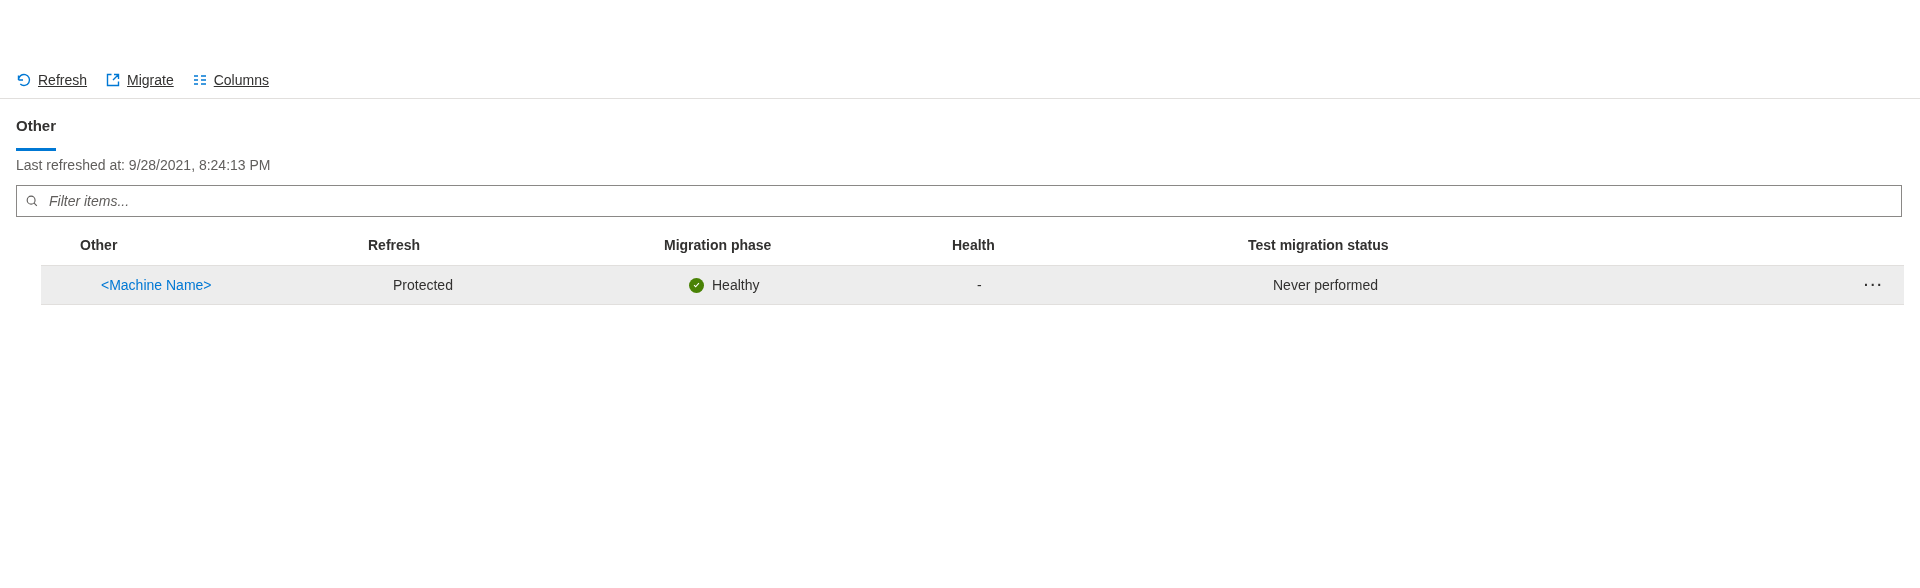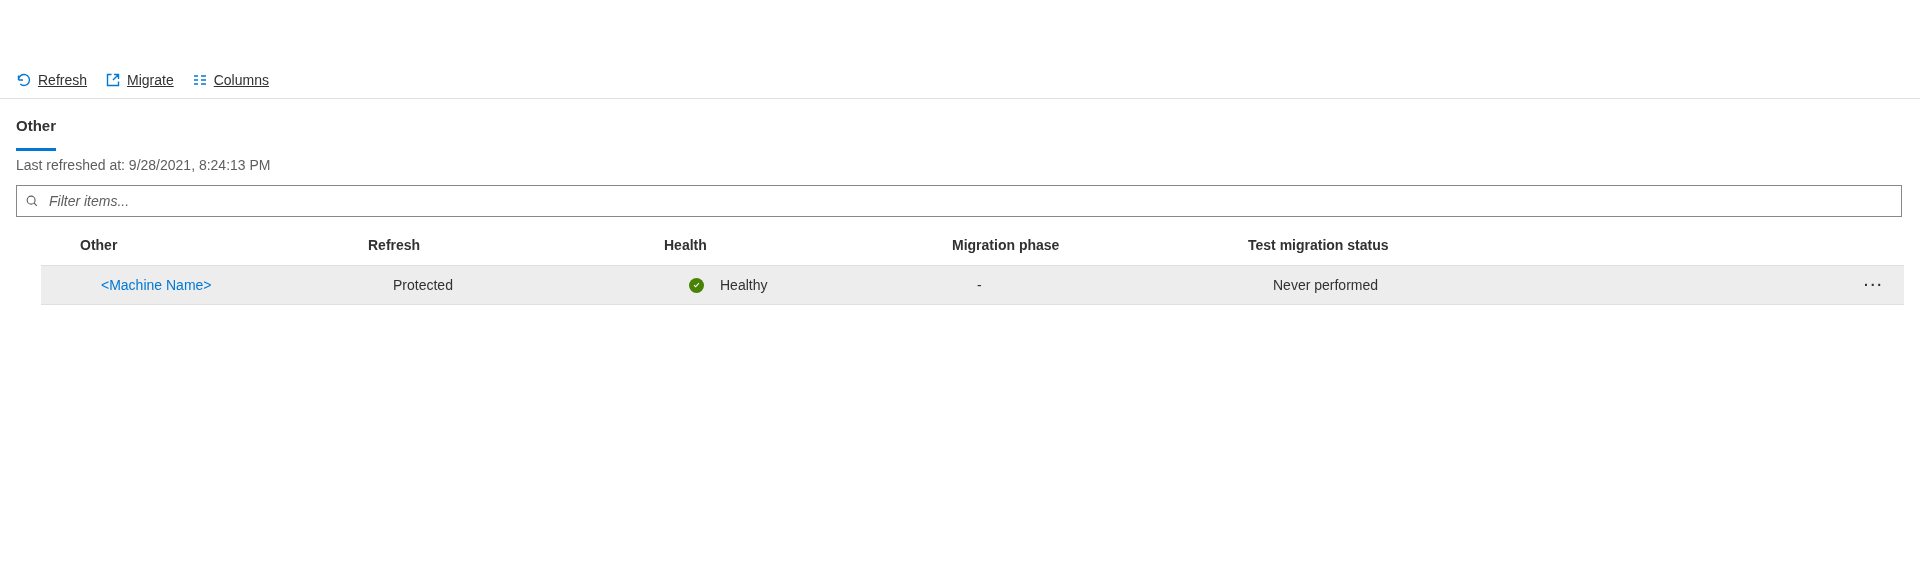--- a/index.html
+++ b/index.html
@@ -69,21 +69,21 @@
     .trow {
       background: #ededed;
       border-top: 1px solid #e1dfdd;
       border-bottom: 1px solid #e1dfdd;
       color: #323130;
       margin-left: 25px;
     }
     .cell { padding: 0 4px; }
     .cell.name { padding-left: 0; }
     .cell.link { color: #0078d4; cursor: pointer; }
-    .health-cell { display: inline-flex; align-items: center; gap: 16px; }
+    .health-cell { display: inline-flex; align-items: center; gap: 8px; }
     .health-pill {
       width: 15px; height: 15px; border-radius: 50%;
       background: #498205; display: inline-flex; align-items: center; justify-content: center;
     }
     .health-pill svg { fill: #fff; }
     .more { text-align: center; color: #323130; cursor: pointer; letter-spacing: 2px; font-weight: 700; }
     svg { display: block; }
   </style>
 </head>
 <body>
@@ -132,22 +132,22 @@
         </svg>
     </span>
     <input class="filter-input" type="text" placeholder="Filter items..." style="">
   </div>
 
   <div class="table">
     <div class="thead">
       <div class="cell"></div>
       <div class="cell">Other</div>
       <div class="cell">Refresh</div>
+      <div class="cell">Migration phase</div>
       <div class="cell">Health</div>
-      <div class="cell">Migration phase</div>
       <div class="cell">Test migration status</div>
       <div class="cell"></div>
       <div class="cell"></div>
     </div>
 
     <div class="trow">
       <div class="cell"></div>
       <div class="cell name link">&lt;Machine Name&gt;</div>
       <div class="cell">Protected</div>
       <div class="cell">

